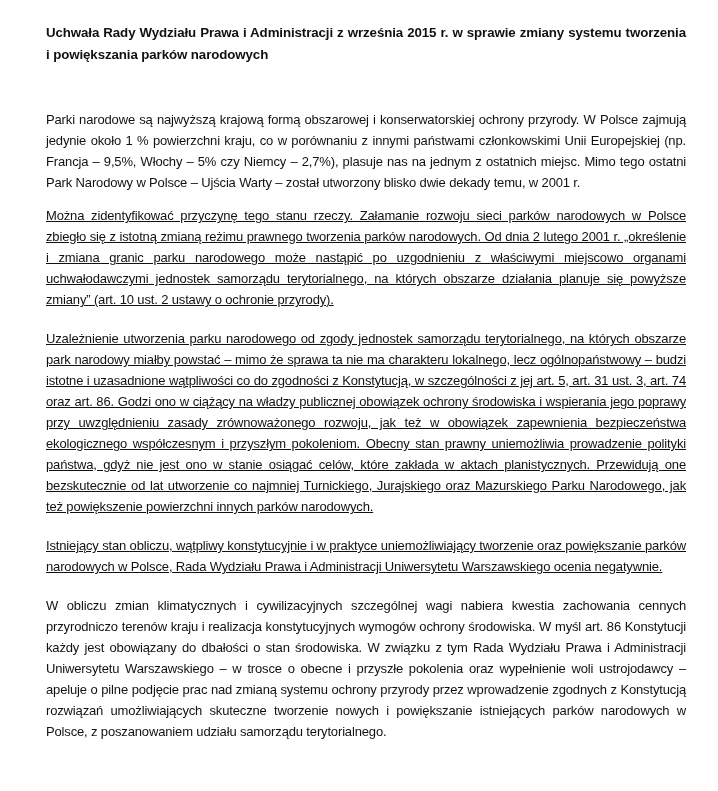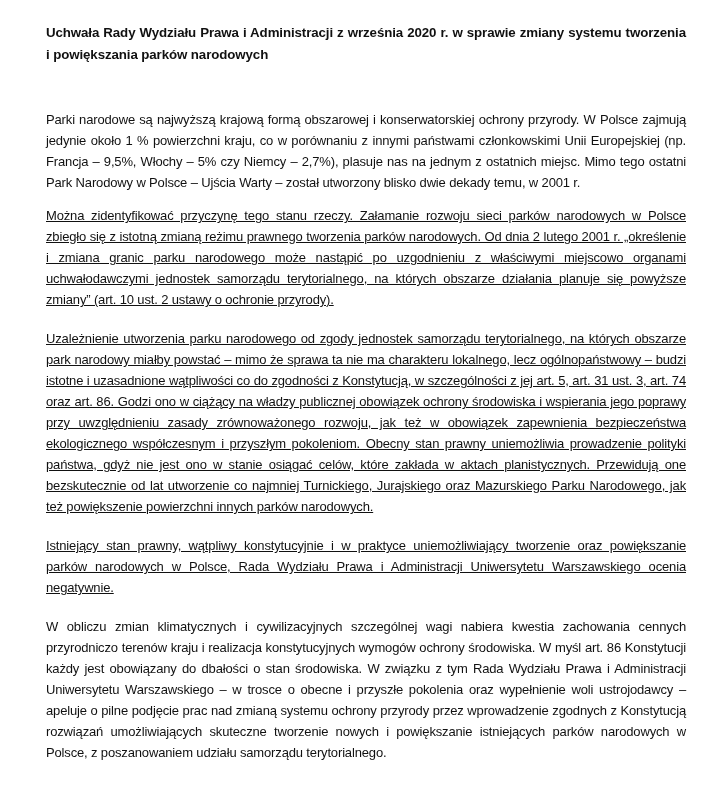--- a/index.html
+++ b/index.html
@@ -35,19 +35,19 @@
       margin: 0 0 12px 0;
       text-align: justify;
       letter-spacing: -0.15px;
     }
     .para.gap-lg { margin-bottom: 18px; text-decoration: underline; }
   </style>
 </head>
 <body>
 
 <div class="doc">
-  <p class="title">Uchwała Rady Wydziału Prawa i Administracji z września 2020 r. w sprawie zmiany systemu tworzenia i powiększania parków narodowych</p>
+  <p class="title">Uchwała Rady Wydziału Prawa i Administracji z września 2015 r. w sprawie zmiany systemu tworzenia i powiększania parków narodowych</p>
   <p class="para">Parki narodowe są najwyższą krajową formą obszarowej i konserwatorskiej ochrony przyrody. W Polsce zajmują jedynie około 1 % powierzchni kraju, co w porównaniu z innymi państwami członkowskimi Unii Europejskiej (np. Francja – 9,5%, Włochy – 5% czy Niemcy – 2,7%), plasuje nas na jednym z ostatnich miejsc. Mimo tego ostatni Park Narodowy w Polsce – Ujścia Warty – został utworzony blisko dwie dekady temu, w 2001 r.</p>
   <p class="para gap-lg">Można zidentyfikować przyczynę tego stanu rzeczy. Załamanie rozwoju sieci parków narodowych w Polsce zbiegło się z istotną zmianą reżimu prawnego tworzenia parków narodowych. Od dnia 2 lutego 2001 r. „określenie i zmiana granic parku narodowego może nastąpić po uzgodnieniu z właściwymi miejscowo organami uchwałodawczymi jednostek samorządu terytorialnego, na których obszarze działania planuje się powyższe zmiany” (art. 10 ust. 2 ustawy o ochronie przyrody).</p>
   <p class="para gap-lg">Uzależnienie utworzenia parku narodowego od zgody jednostek samorządu terytorialnego, na których obszarze park narodowy miałby powstać – mimo że sprawa ta nie ma charakteru lokalnego, lecz ogólnopaństwowy – budzi istotne i uzasadnione wątpliwości co do zgodności z Konstytucją, w szczególności z jej art. 5, art. 31 ust. 3, art. 74 oraz art. 86. Godzi ono w ciążący na władzy publicznej obowiązek ochrony środowiska i wspierania jego poprawy przy uwzględnieniu zasady zrównoważonego rozwoju, jak też w obowiązek zapewnienia bezpieczeństwa ekologicznego współczesnym i przyszłym pokoleniom. Obecny stan prawny uniemożliwia prowadzenie polityki państwa, gdyż nie jest ono w stanie osiągać celów, które zakłada w aktach planistycznych. Przewidują one bezskutecznie od lat utworzenie co najmniej Turnickiego, Jurajskiego oraz Mazurskiego Parku Narodowego, jak też powiększenie powierzchni innych parków narodowych.</p>
-  <p class="para gap-lg">Istniejący stan prawny, wątpliwy konstytucyjnie i w praktyce uniemożliwiający tworzenie oraz powiększanie parków narodowych w Polsce, Rada Wydziału Prawa i Administracji Uniwersytetu Warszawskiego ocenia negatywnie.</p>
+  <p class="para gap-lg">Istniejący stan obliczu, wątpliwy konstytucyjnie i w praktyce uniemożliwiający tworzenie oraz powiększanie parków narodowych w Polsce, Rada Wydziału Prawa i Administracji Uniwersytetu Warszawskiego ocenia negatywnie.</p>
   <p class="para">W obliczu zmian klimatycznych i cywilizacyjnych szczególnej wagi nabiera kwestia zachowania cennych przyrodniczo terenów kraju i realizacja konstytucyjnych wymogów ochrony środowiska. W myśl art. 86 Konstytucji każdy jest obowiązany do dbałości o stan środowiska. W związku z tym Rada Wydziału Prawa i Administracji Uniwersytetu Warszawskiego – w trosce o obecne i przyszłe pokolenia oraz wypełnienie woli ustrojodawcy – apeluje o pilne podjęcie prac nad zmianą systemu ochrony przyrody przez wprowadzenie zgodnych z Konstytucją rozwiązań umożliwiających skuteczne tworzenie nowych i powiększanie istniejących parków narodowych w Polsce, z poszanowaniem udziału samorządu terytorialnego.</p>
 </div>
 
 </body></html>

